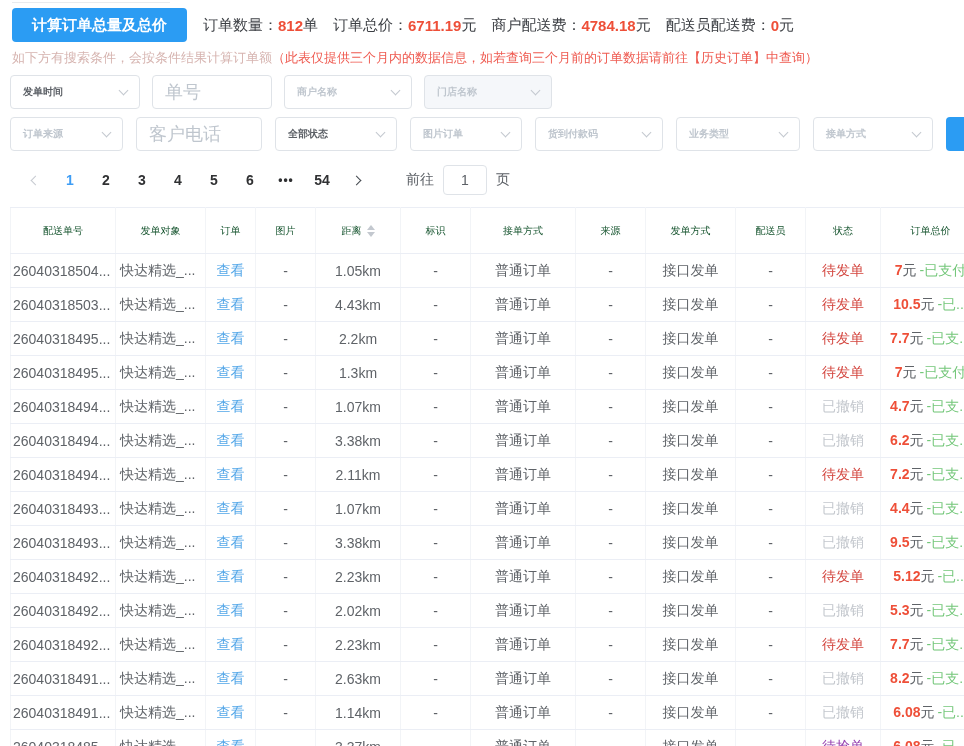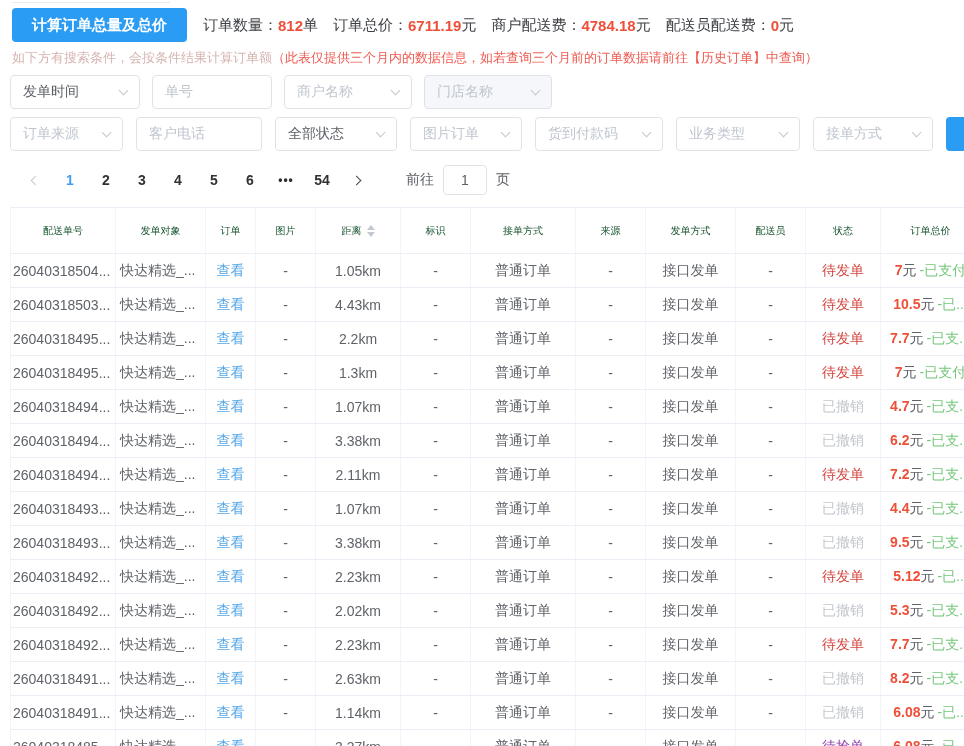--- a/index.html
+++ b/index.html
@@ -27,28 +27,28 @@
   .hint-warning { color:#ef5b51; }
 
   
   .filters { display:flex; align-items:center; margin:0 0 8px 10px; }
   .frow1 { gap:12px; } .frow2 { gap:13px;align-items:center; }
   .box {
     height:34px; border:1px solid #dfe3e8; border-radius:4px;
     display:flex; align-items:center; background:#fff; flex:none;
   }
   .sel { justify-content:space-between; padding:0 12px; cursor:pointer; }
-  .sel-text { font-size:14px; color:#bfc6ce; }
+  .sel-text { font-size:10px; color:#bfc6ce;font-weight:bold; }
   .sel-text.val { color:#5c6066; }
   .sel.filled { background:#f5f7fa; }
   .chev {
     width:7px; height:7px; border-right:1.4px solid #c3c8cf; border-bottom:1.4px solid #c3c8cf;
     transform:rotate(45deg); margin-top:-3px; margin-left:10px; flex:none;
   }
-  input.box { padding:0 12px; font-size:14px; color:#5c6066; font-family:Liberation Serif, serif; outline:none; }
+  input.box { padding:0 12px; font-size:18px; color:#5c6066; font-family:Liberation Sans, sans-serif; outline:none; }
   input::placeholder { color:#bfc6ce; }
   .daterange { padding:0 12px; gap:18px; }
   .date-text { font-size:14px; color:#5c6066; white-space:nowrap; }
   .date-sep { font-size:14px; color:#5c6066; }
   .mini-btn { width:60px; height:34px; background:#2b9cf3; border:none; border-radius:4px; flex:none; cursor:pointer; }
 
   
   .pager { display:flex; align-items:center; gap:8px; margin:14px 0 0 20px; }
   .page-btn, .arrow-btn {
     min-width:28px; height:28px; border:none; background:transparent; cursor:pointer;

